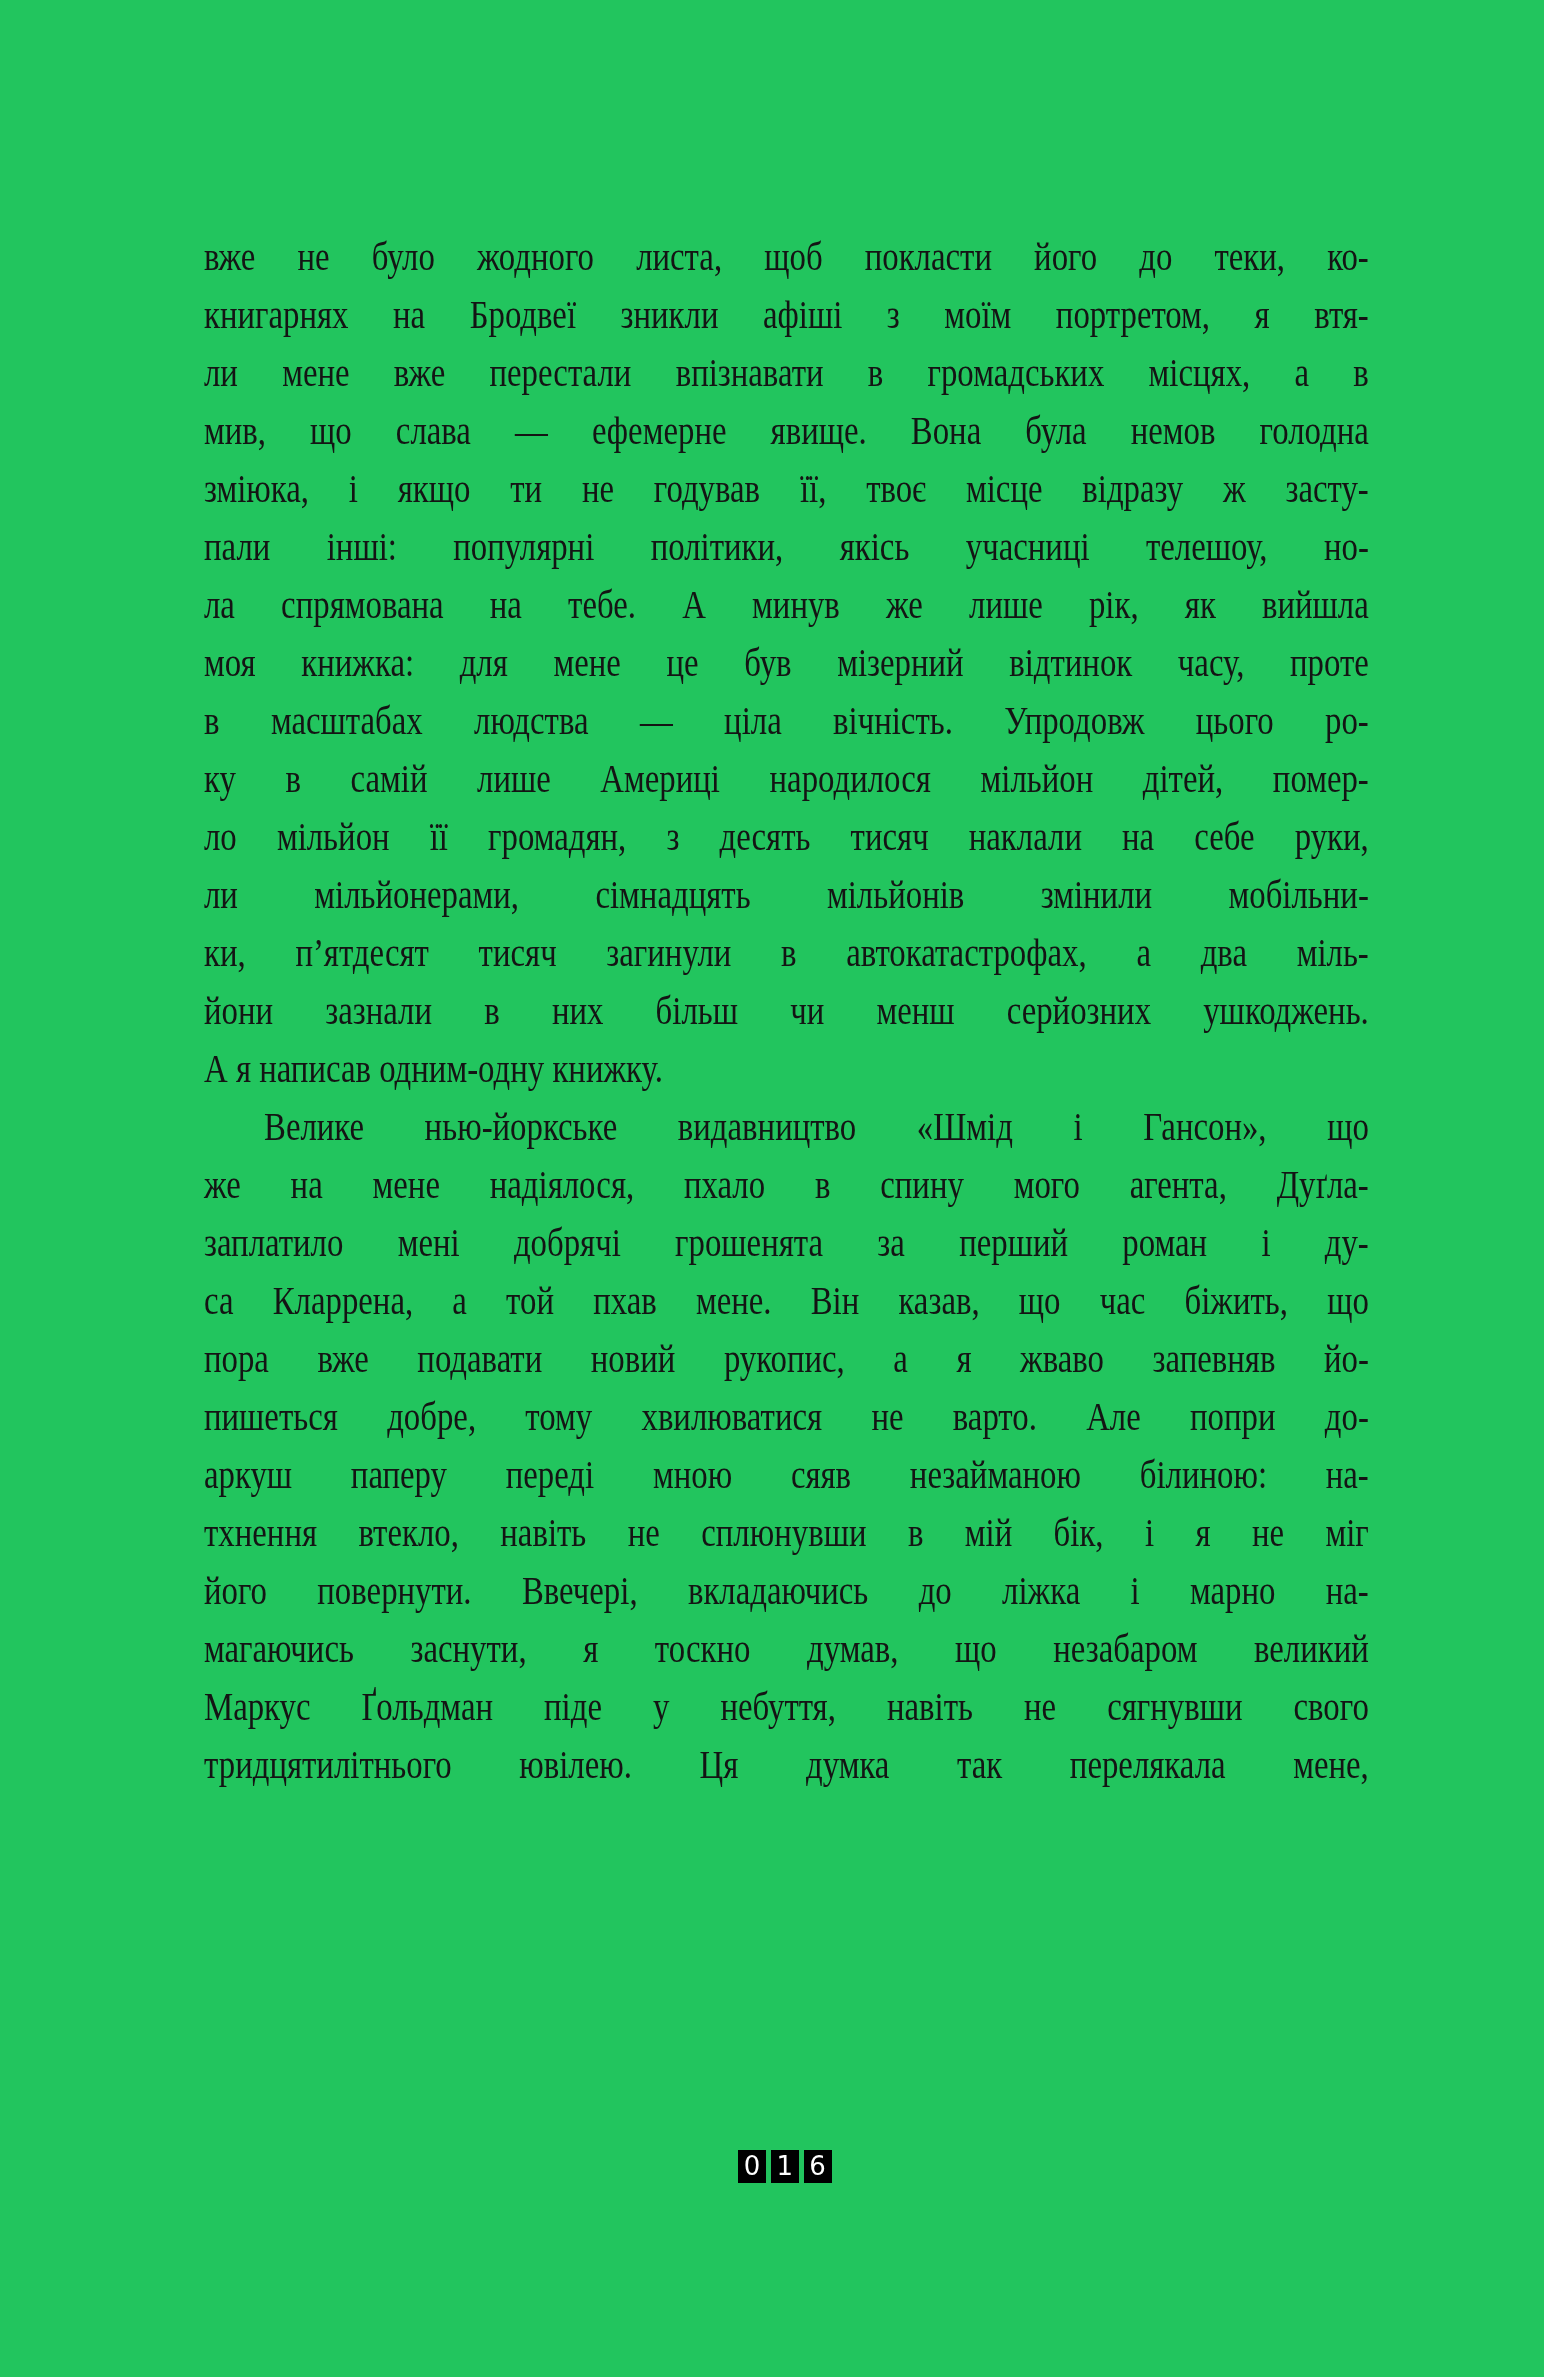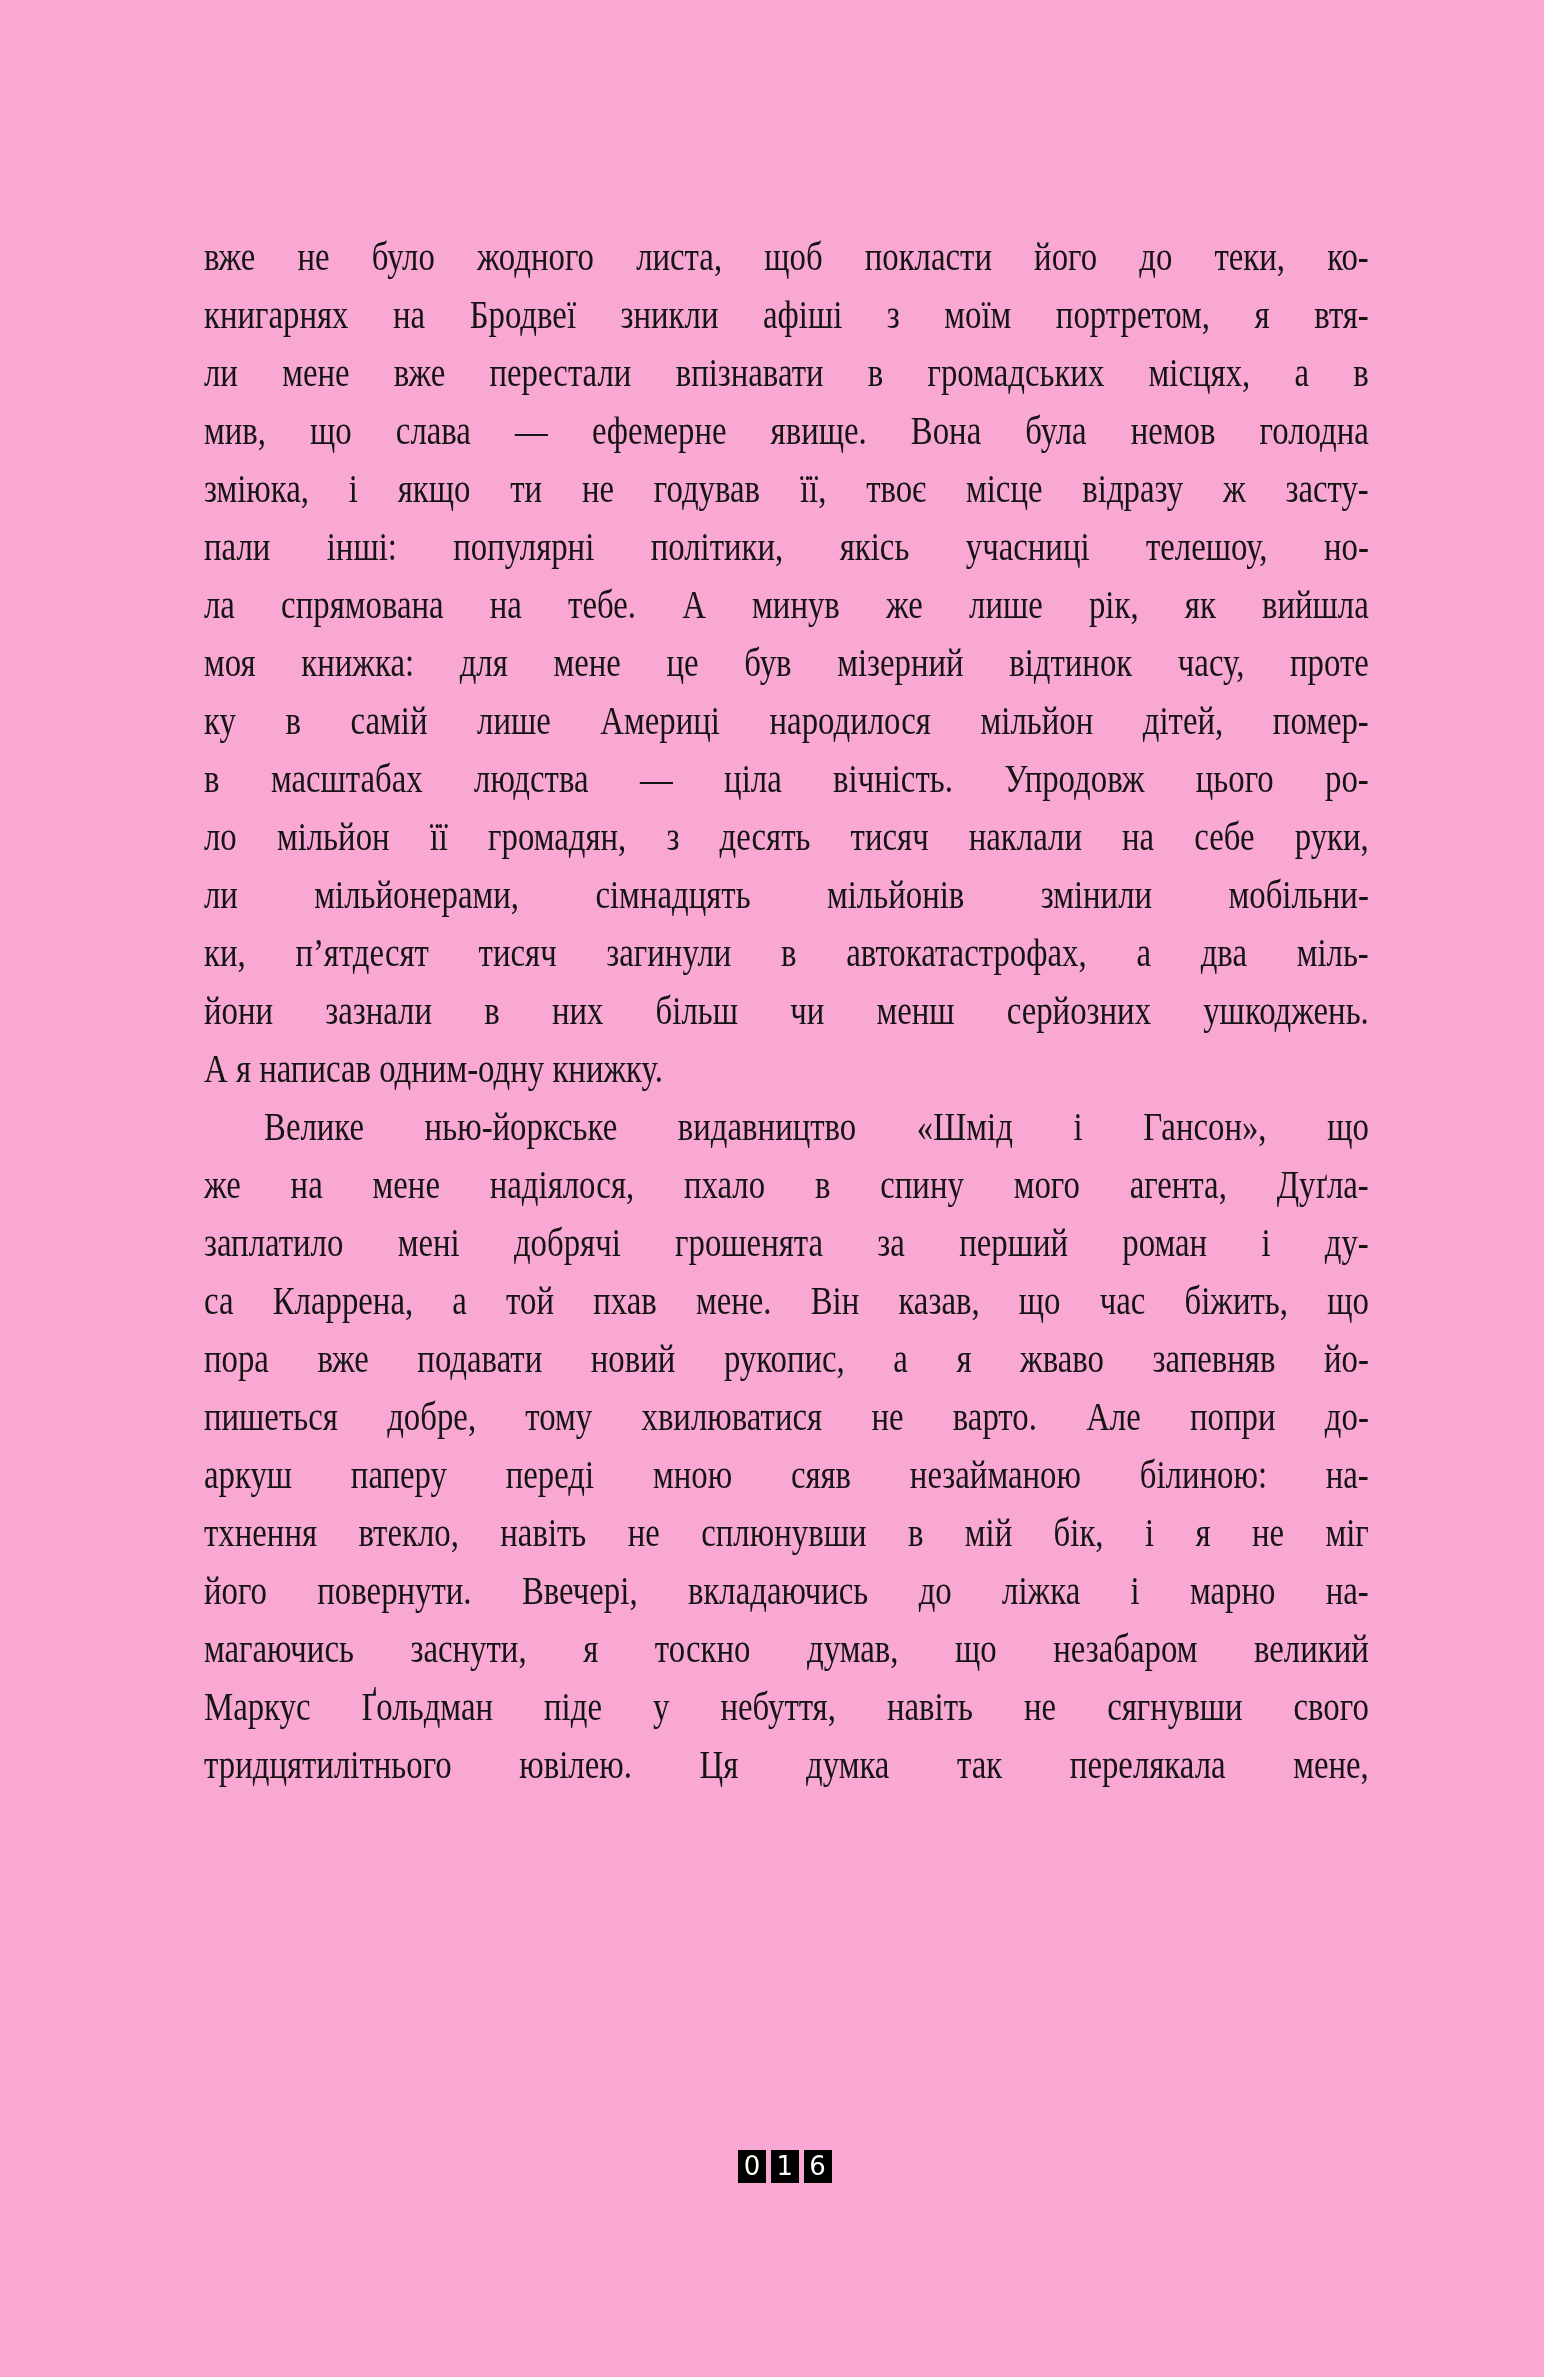--- a/index.html
+++ b/index.html
@@ -11,21 +11,21 @@
     width: 1545px;
     height: 2377px;
     position: relative;
     overflow: hidden;
   }
   .page {
     position: absolute;
     left: 0; top: 0;
     width: 1545px;
     height: 2377px;
-    background: #f9a8d4;
+    background: #22c55e;
   }
   .text-block {
     position: absolute;
     left: 204px;
     top: 227px;
     width: 1165px;
     color: #141414;
     font-family: "Liberation Serif", "DejaVu Serif", serif;
   }
   .line {
@@ -102,24 +102,24 @@
       <div class="line justify">
           <span class="line-inner" style="display: block; white-space: normal; transform: scaleX(0.8); transform-origin: 0px 50%; width: 1456px; box-sizing: border-box; padding-left: 0px; text-align: justify; text-align-last: justify;">пали інші: популярні політики, якісь учасниці телешоу, но-</span>
         </div>
       <div class="line justify">
           <span class="line-inner" style="display: block; white-space: normal; transform: scaleX(0.8); transform-origin: 0px 50%; width: 1456px; box-sizing: border-box; padding-left: 0px; text-align: justify; text-align-last: justify;">ла спрямована на тебе. А минув же лише рік, як вийшла</span>
         </div>
       <div class="line justify">
           <span class="line-inner" style="display: block; white-space: normal; transform: scaleX(0.8); transform-origin: 0px 50%; width: 1456px; box-sizing: border-box; padding-left: 0px; text-align: justify; text-align-last: justify;">моя книжка: для мене це був мізерний відтинок часу, проте</span>
         </div>
       <div class="line justify">
-          <span class="line-inner" style="display: block; white-space: normal; transform: scaleX(0.8); transform-origin: 0px 50%; width: 1456px; box-sizing: border-box; padding-left: 0px; text-align: justify; text-align-last: justify;">ку в самій лише Америці народилося мільйон дітей, помер-</span>
+          <span class="line-inner" style="display: block; white-space: normal; transform: scaleX(0.8); transform-origin: 0px 50%; width: 1456px; box-sizing: border-box; padding-left: 0px; text-align: justify; text-align-last: justify;">в масштабах людства — ціла вічність. Упродовж цього ро-</span>
         </div>
       <div class="line justify">
-          <span class="line-inner" style="display: block; white-space: normal; transform: scaleX(0.8); transform-origin: 0px 50%; width: 1456px; box-sizing: border-box; padding-left: 0px; text-align: justify; text-align-last: justify;">в масштабах людства — ціла вічність. Упродовж цього ро-</span>
+          <span class="line-inner" style="display: block; white-space: normal; transform: scaleX(0.8); transform-origin: 0px 50%; width: 1456px; box-sizing: border-box; padding-left: 0px; text-align: justify; text-align-last: justify;">ку в самій лише Америці народилося мільйон дітей, помер-</span>
         </div>
       <div class="line justify">
           <span class="line-inner" style="display: block; white-space: normal; transform: scaleX(0.8); transform-origin: 0px 50%; width: 1456px; box-sizing: border-box; padding-left: 0px; text-align: justify; text-align-last: justify;">ло мільйон її громадян, з десять тисяч наклали на себе руки,</span>
         </div>
       <div class="line justify">
           <span class="line-inner" style="display: block; white-space: normal; transform: scaleX(0.8); transform-origin: 0px 50%; width: 1456px; box-sizing: border-box; padding-left: 0px; text-align: justify; text-align-last: justify;">ли мільйонерами, сімнадцять мільйонів змінили мобільни-</span>
         </div>
       <div class="line justify">
           <span class="line-inner" style="display: block; white-space: normal; transform: scaleX(0.8); transform-origin: 0px 50%; width: 1456px; box-sizing: border-box; padding-left: 0px; text-align: justify; text-align-last: justify;">ки, п’ятдесят тисяч загинули в автокатастрофах, а два міль-</span>
         </div>

